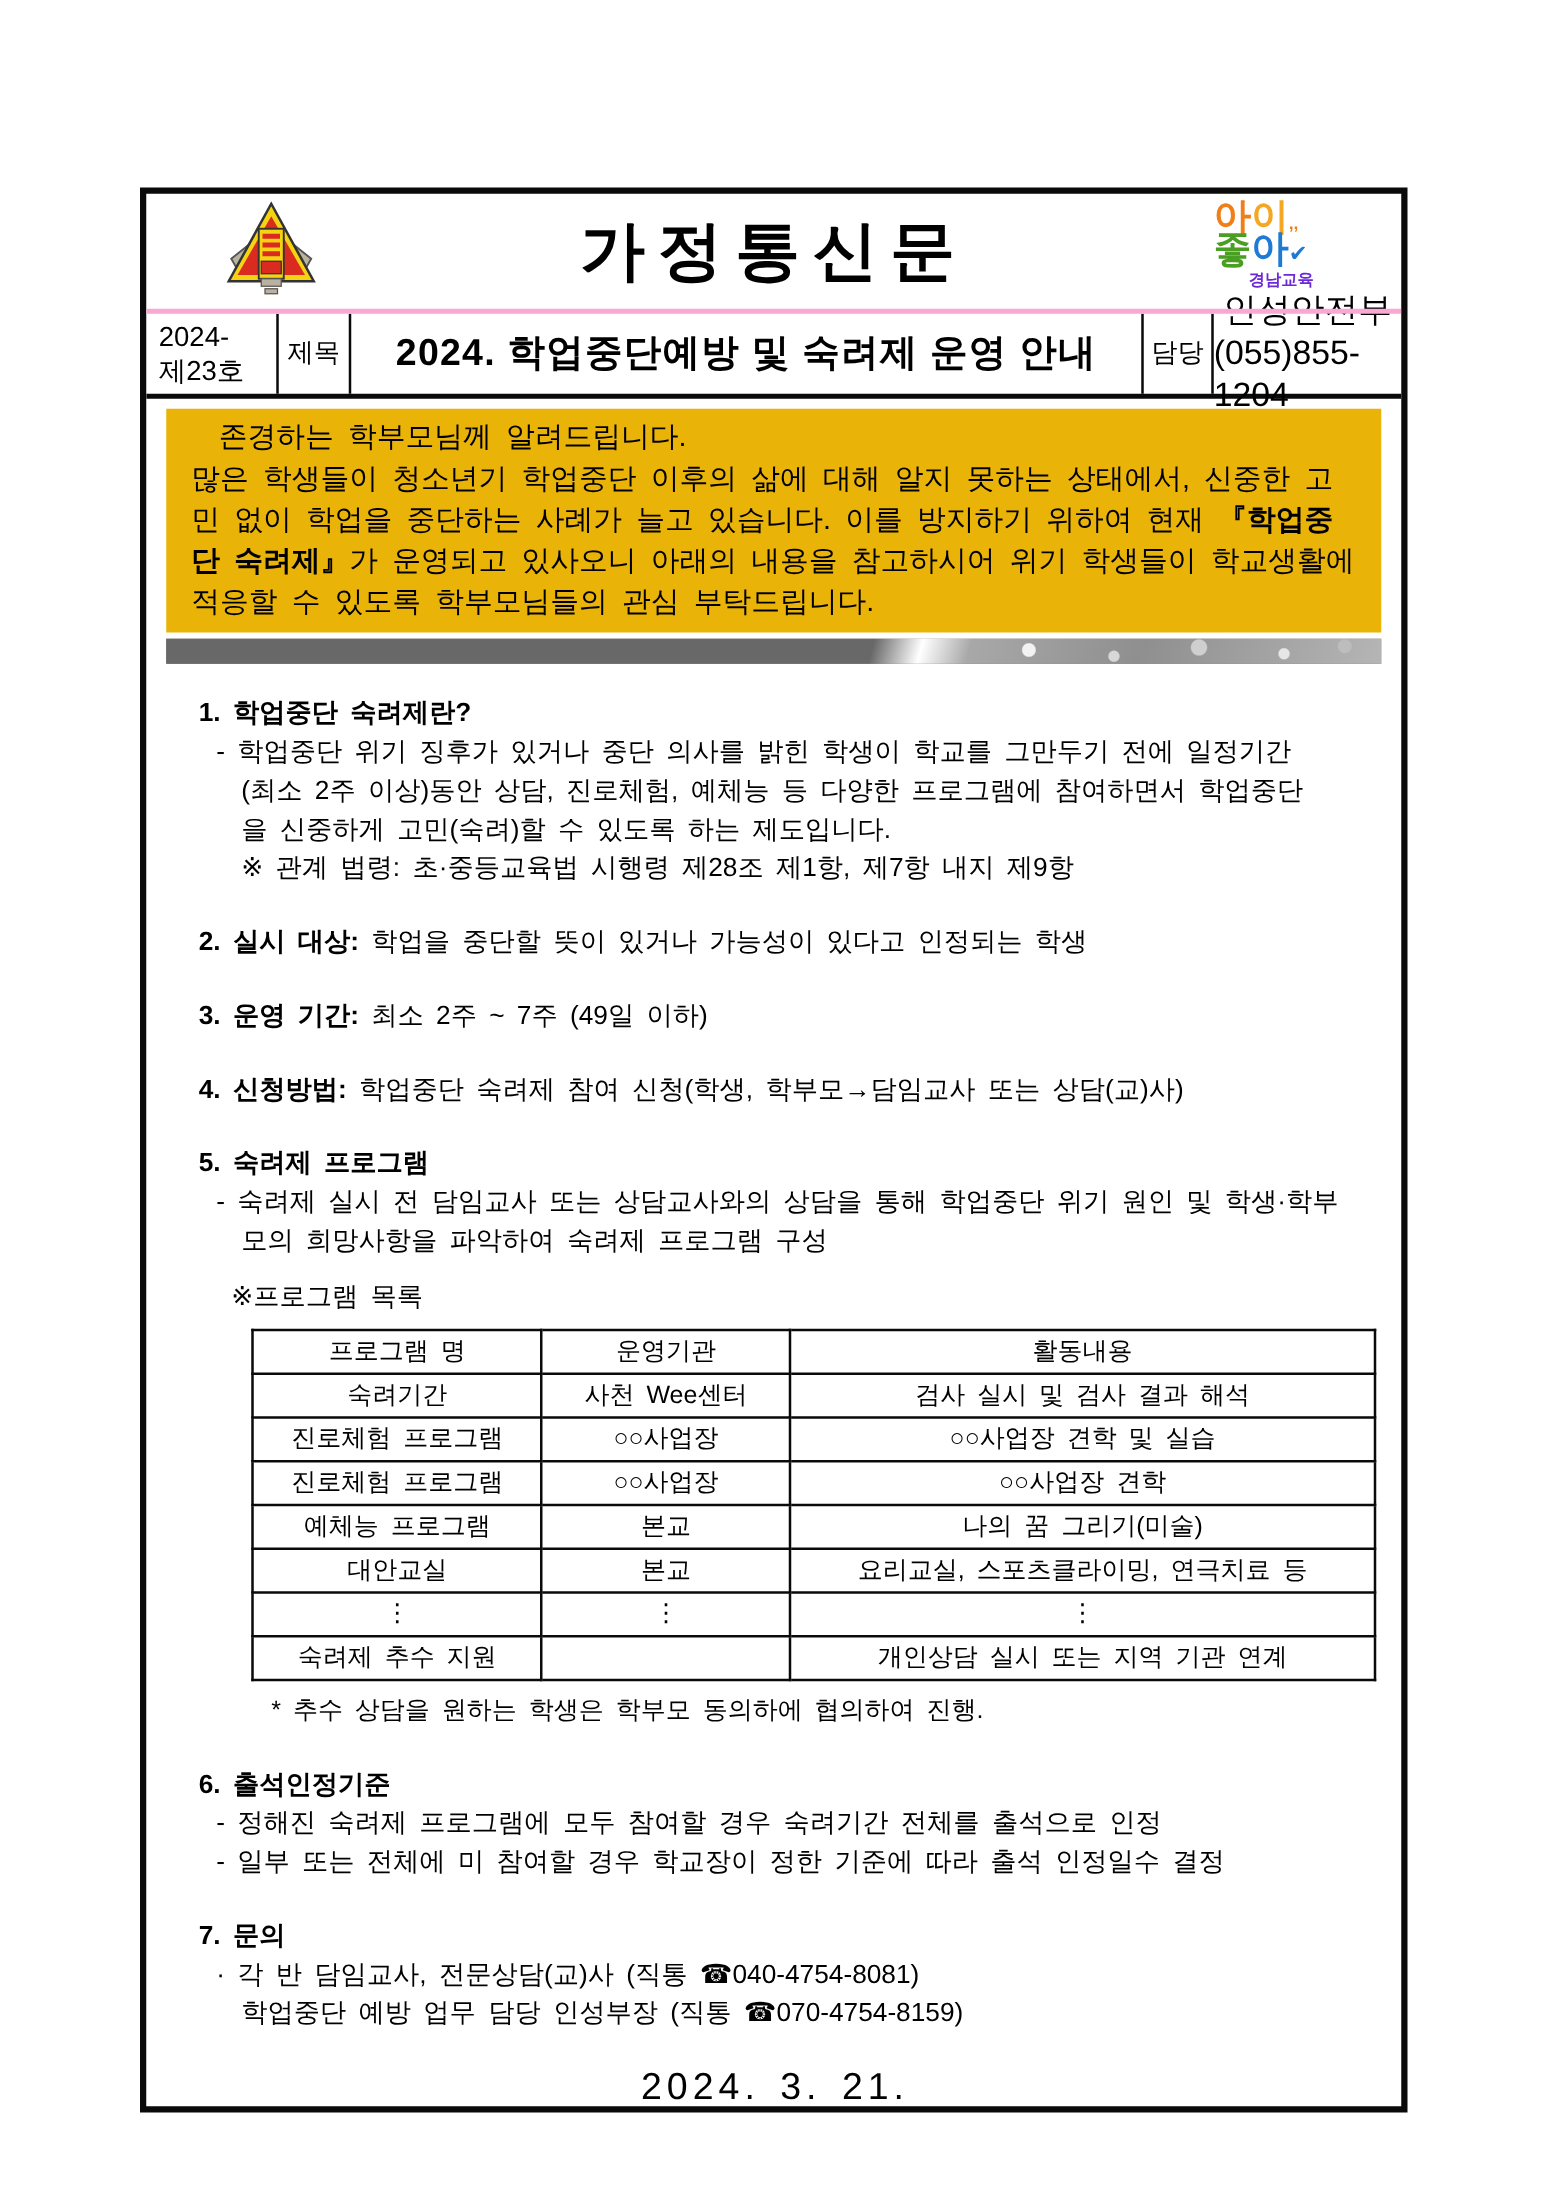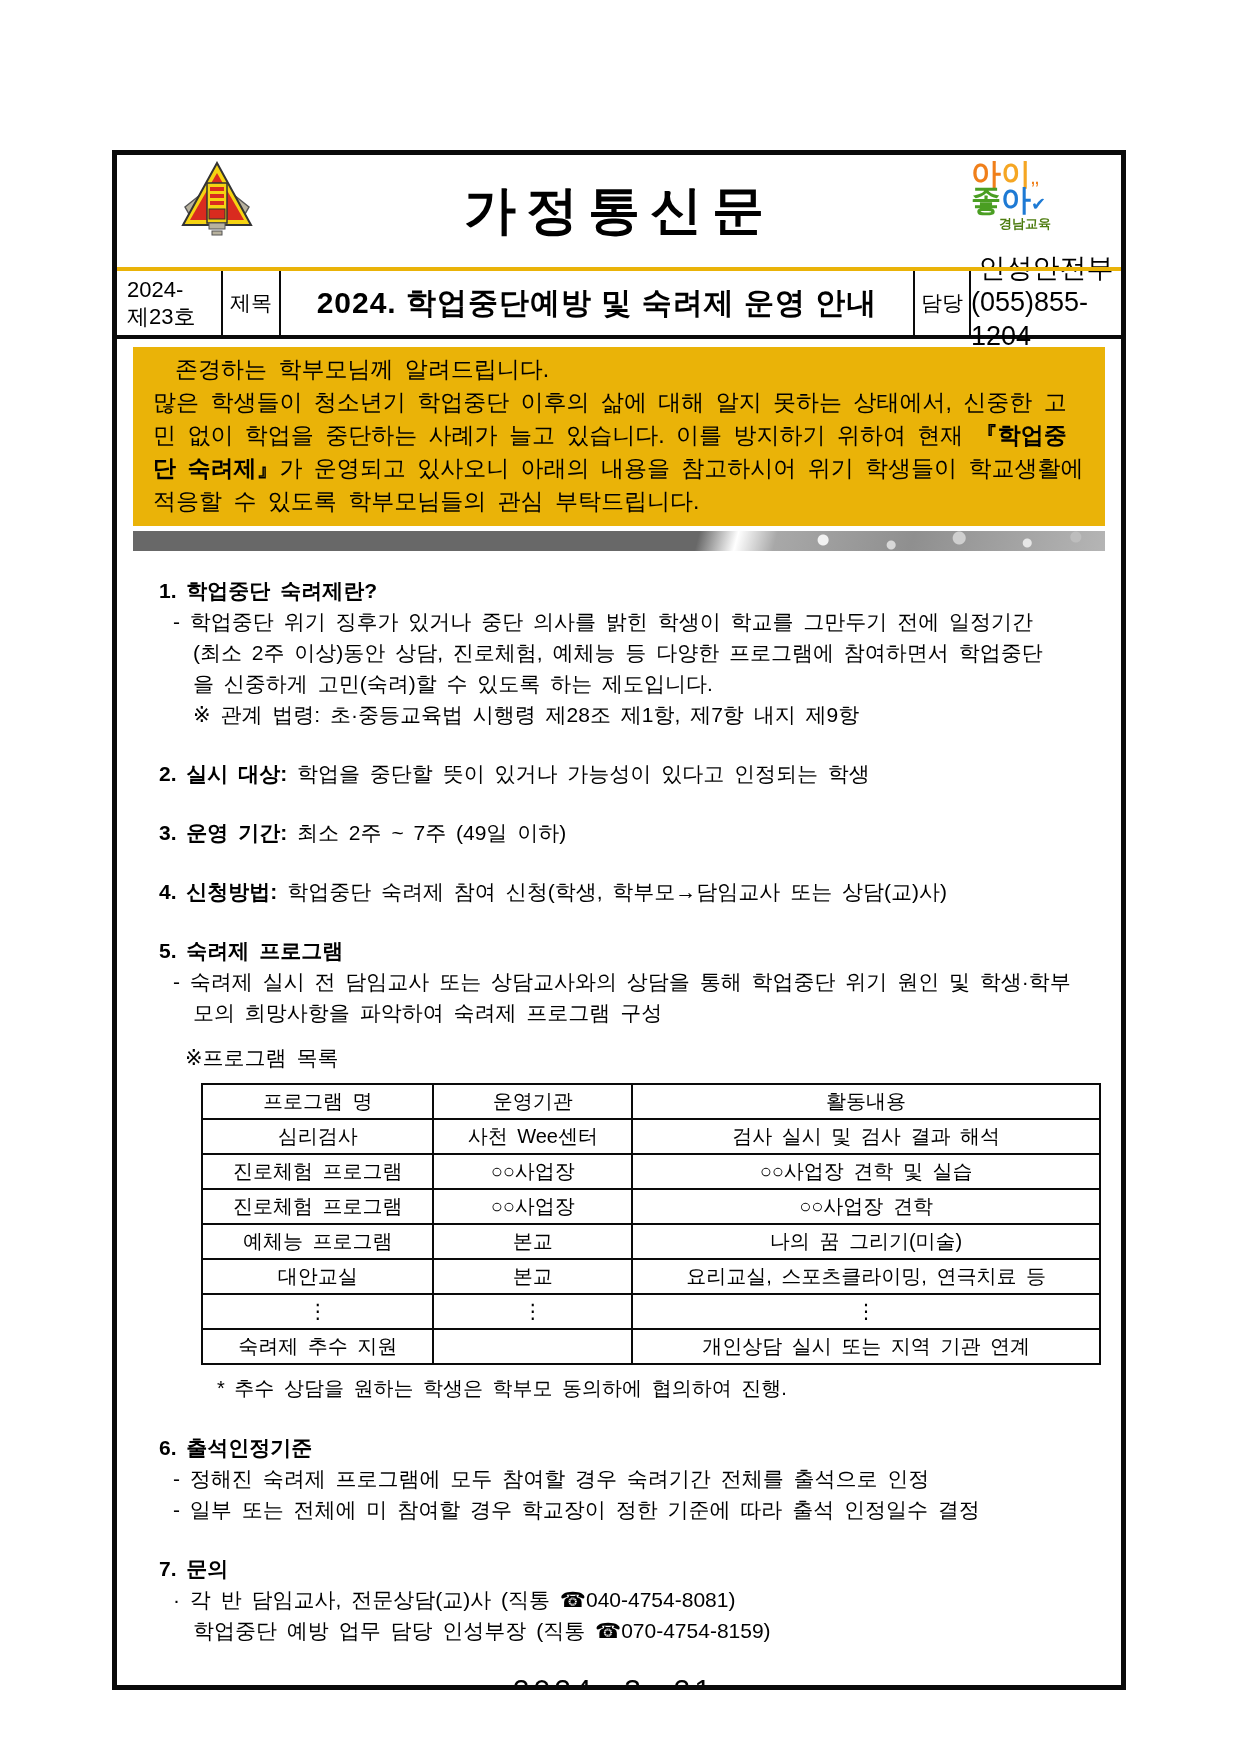--- a/index.html
+++ b/index.html
@@ -11,34 +11,34 @@
   }
   .doc {
     position:absolute; left:112px; top:150px;
     width:1014px; height:1540px;
     border:5px solid #0a0a0a;
     overflow:hidden; background:#fff;
   }
 
   
   .doc-header {
-    height:116px; border-bottom:4px solid #eab308;
+    height:96px; border-bottom:4px solid #f9a8d4;
     display:flex; align-items:center; position:relative;
   }
   .emblem-wrap { position:absolute; left:62px; top:6px; width:76px; height:78px; }
   .doc-title {
     flex:1; text-align:center;
     font-size:52px; font-weight:bold; letter-spacing:10px;
   }
   .logo-wrap { position:absolute; right:40px; top:4px; width:110px; text-align:left; line-height:1; }
   .logo-l1 { font-size:30px; font-weight:bold; }
   .logo-l2 { font-size:30px; font-weight:bold; margin-top:-4px; }
   .lg-o1 { color:#f07f1a; } .lg-o2 { color:#f5a623; }
   .lg-g  { color:#4a9e22; } .lg-b  { color:#1e7ad4; }
-  .logo-cap { font-size:13px; font-weight:bold; color:#4d7c0f; margin:2px 0 0 28px; }
+  .logo-cap { font-size:13px; font-weight:bold; color:#6d28d9; margin:2px 0 0 28px; }
 
   
   .info-row { display:flex; height:68px; border-bottom:4px solid #0a0a0a; }
   .info-cell {
     display:flex; flex-direction:column; align-items:center; justify-content:center;
     border-right:2px solid #0a0a0a; line-height:1.25;
   }
   .info-cell:last-child { border-right:none; }
   .c-docno { width:106px; font-size:22px; align-items:flex-start; padding-left:10px; }
   .c-subjlab { width:58px; font-size:21px; }
@@ -176,21 +176,21 @@
       <div class="tbl-label">※프로그램 목록</div>
 
       <table class="prog-table">
         <tbody>
             <tr>
           <th class="col1">프로그램 명</th>
           <th class="col2">운영기관</th>
           <th class="col3">활동내용</th>
         </tr>
         <tr>
-          <td>심리검사</td>
+          <td>숙려기간</td>
           <td>사천 Wee센터</td>
           <td>검사 실시 및 검사 결과 해석</td>
         </tr>
         <tr>
           <td>진로체험 프로그램</td>
           <td>○○사업장</td>
           <td>○○사업장 견학 및 실습</td>
         </tr>
         <tr>
           <td>진로체험 프로그램</td>

